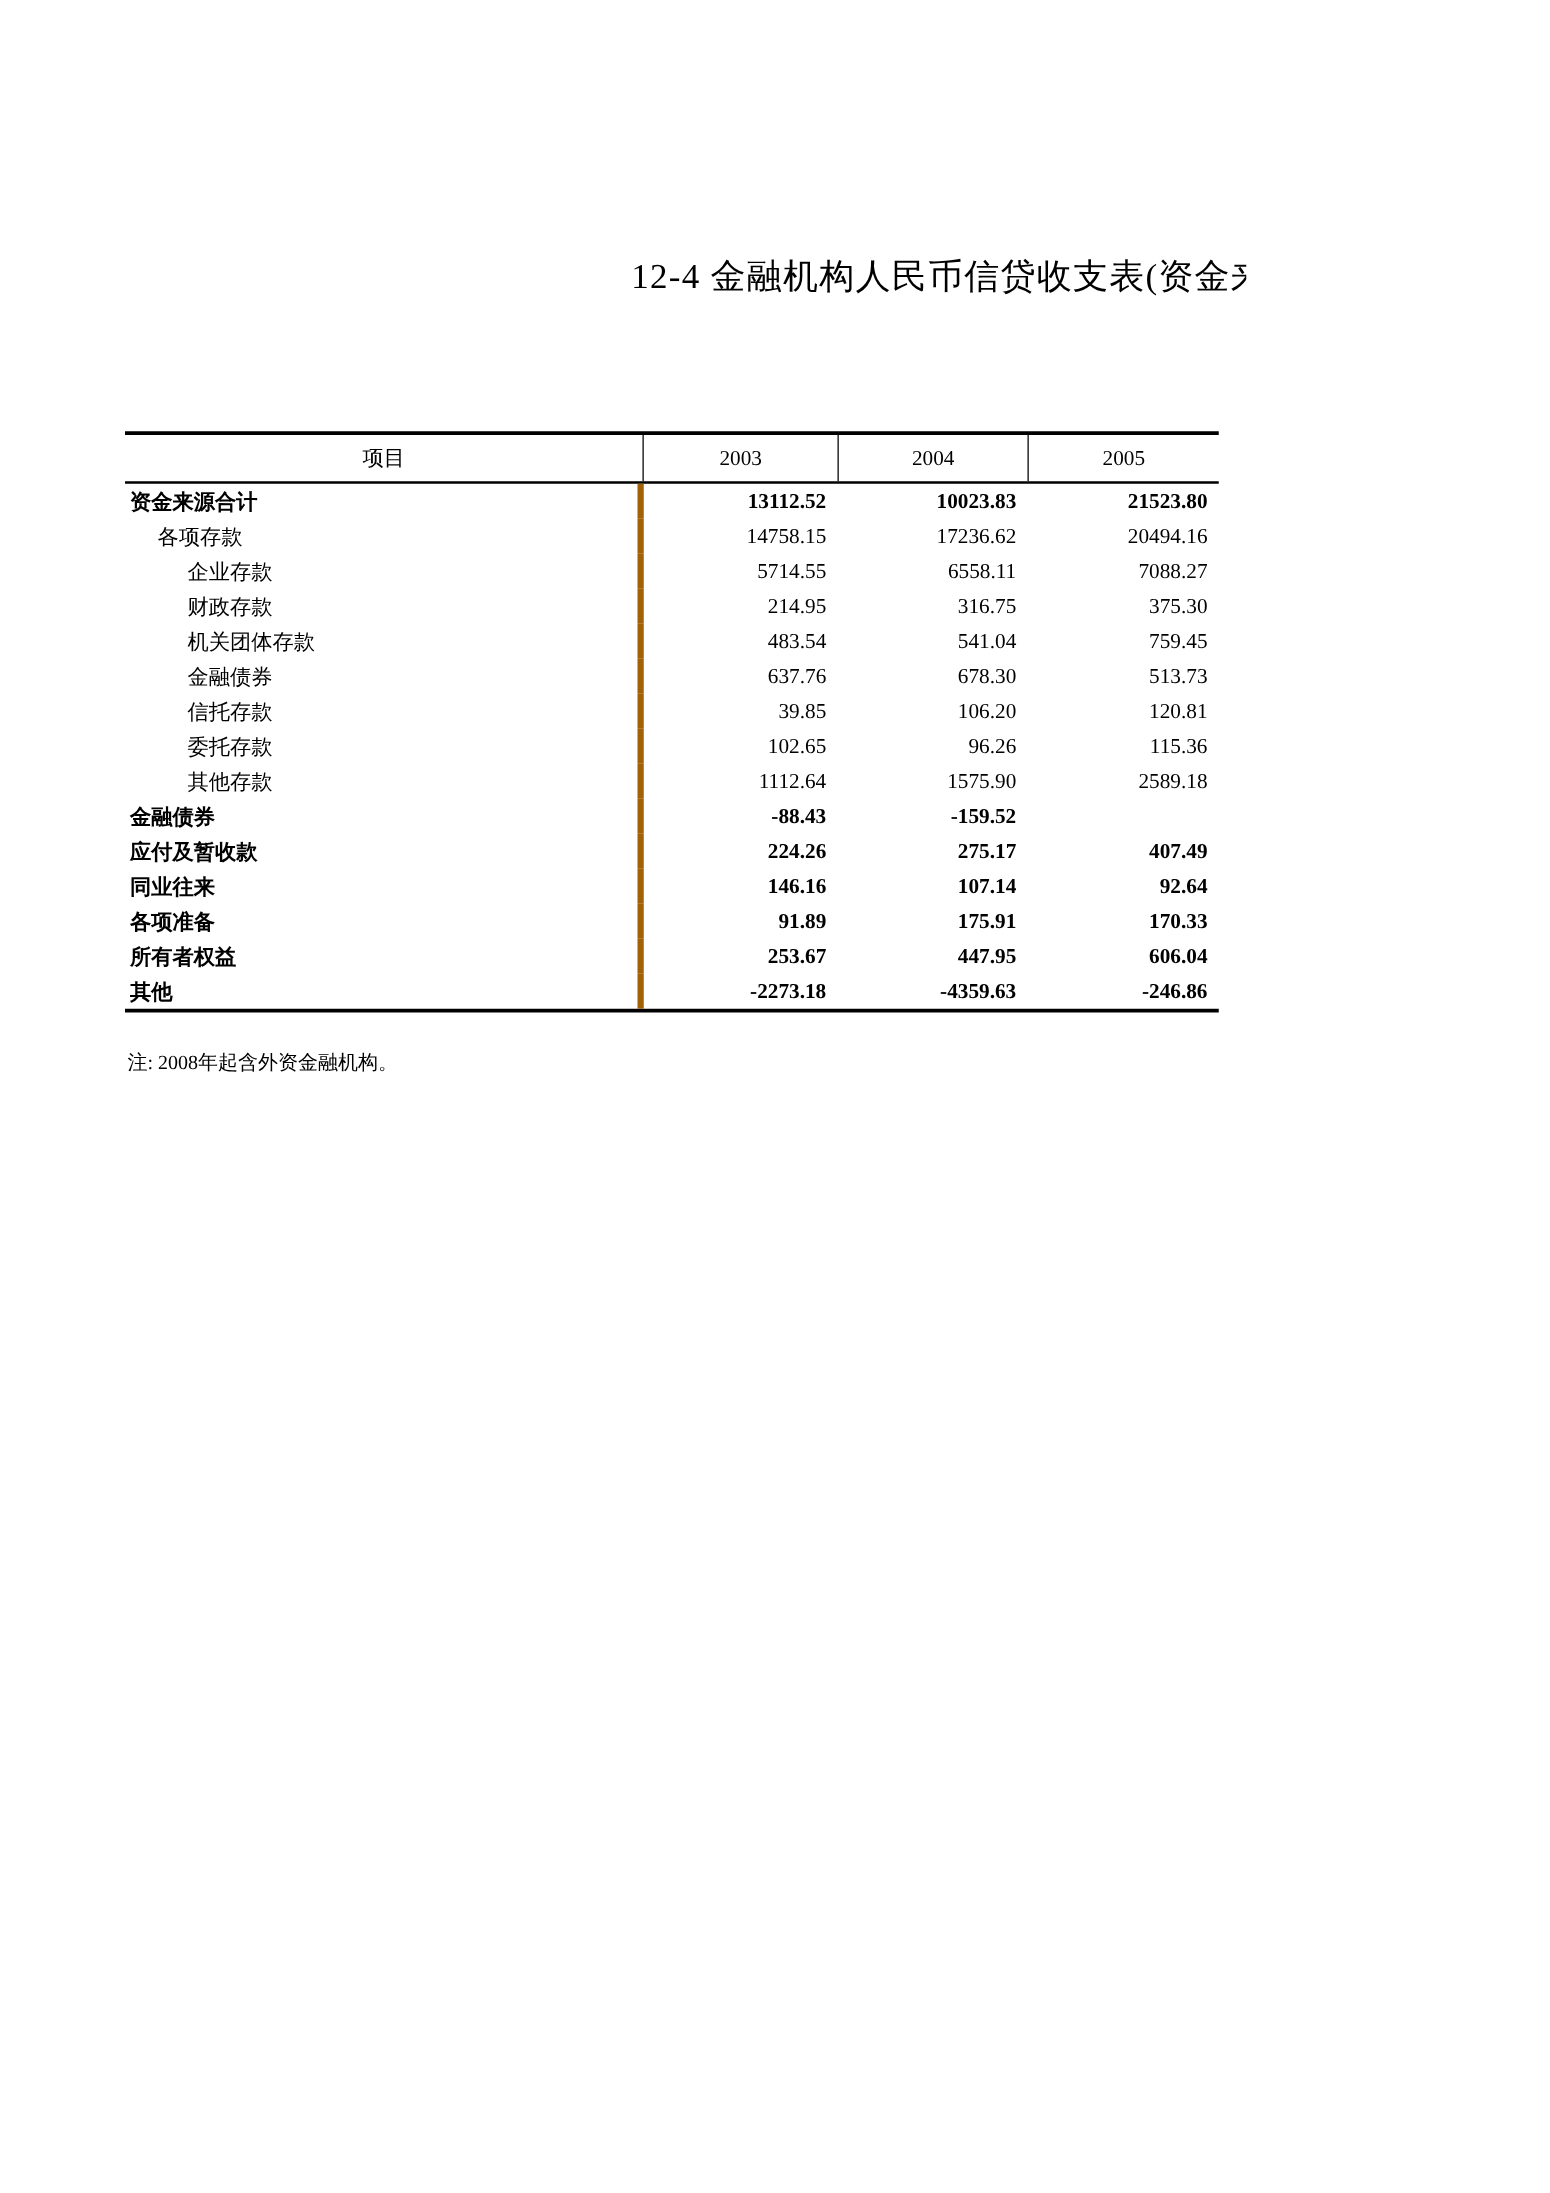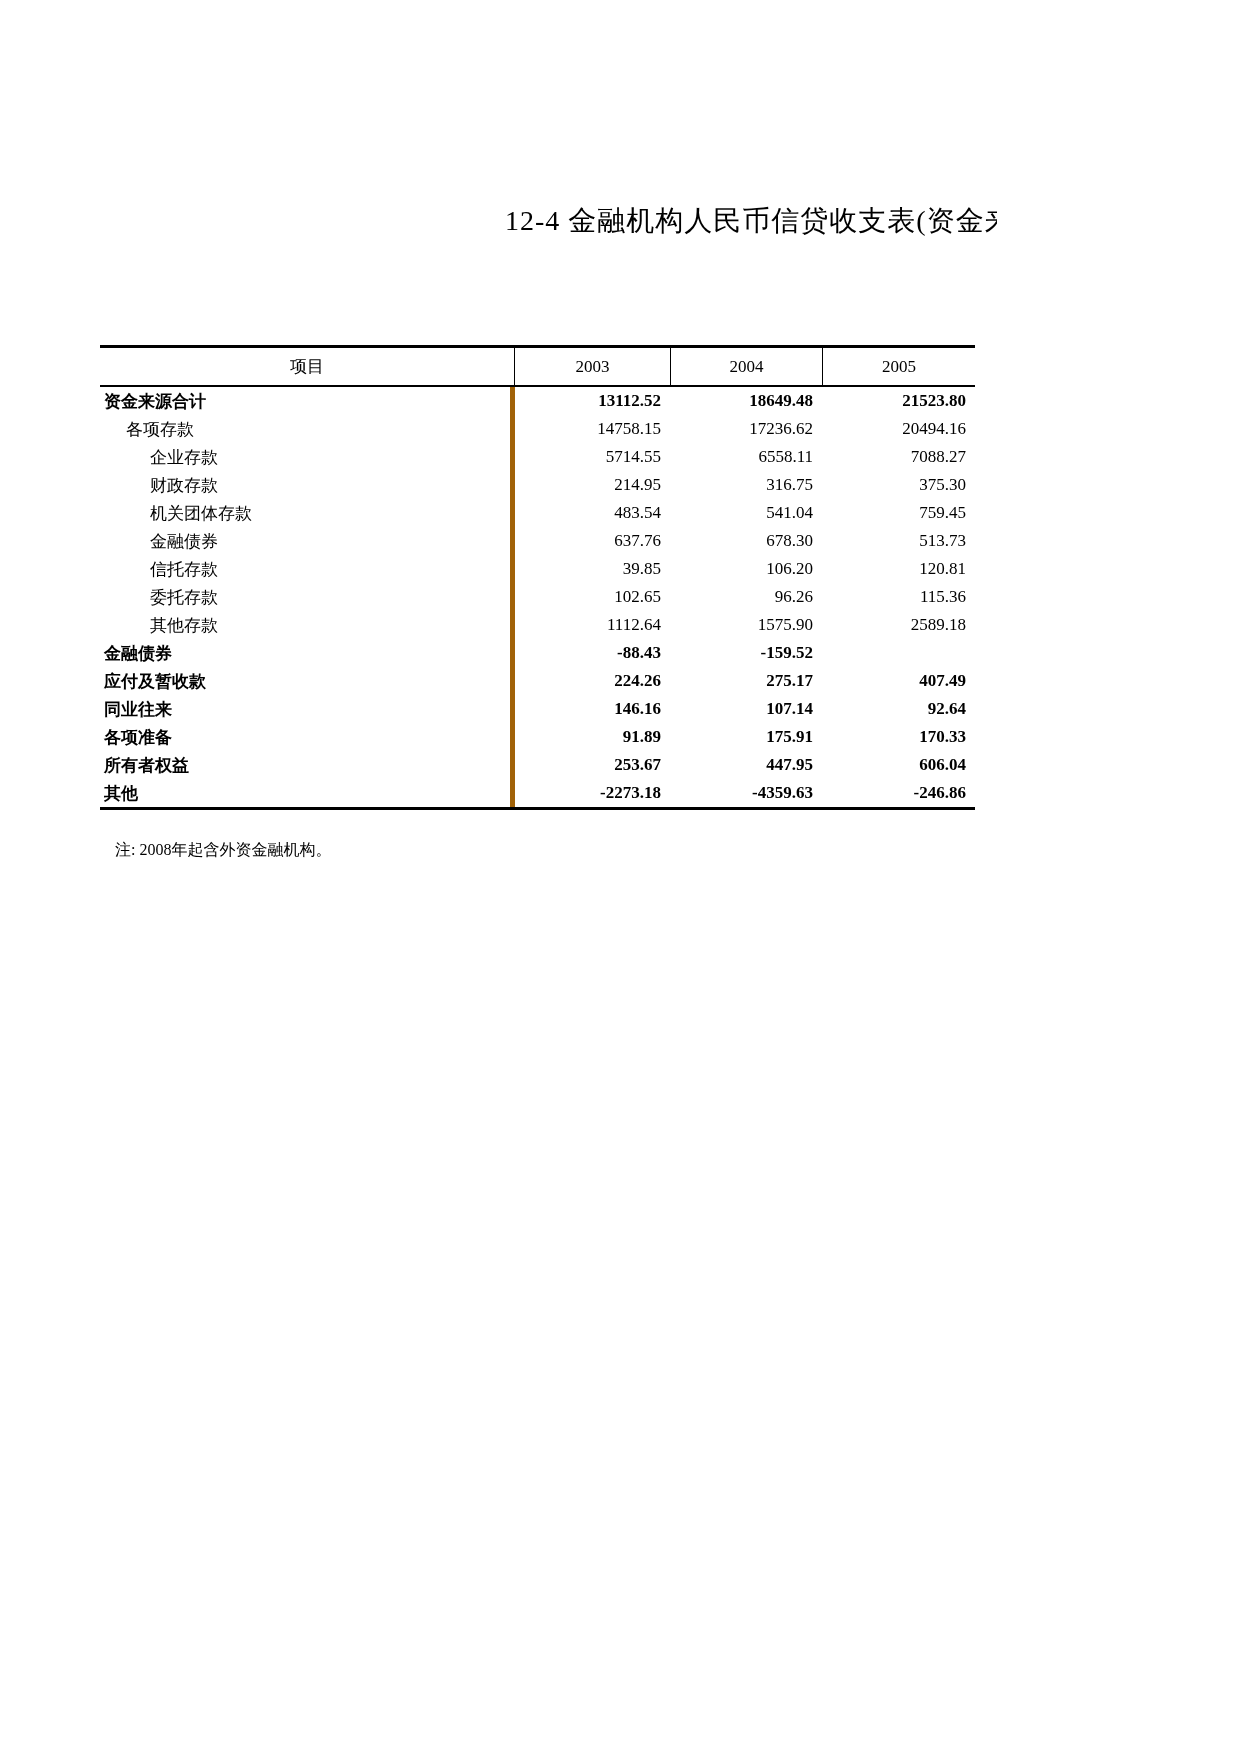--- a/index.html
+++ b/index.html
@@ -87,40 +87,39 @@
 
   .table-row.bold { font-weight: bold; }
 
   
   .footnote {
     position: absolute;
     top: 840px;
     left: 102px;
     font-size: 16px;
     white-space: nowrap;
-    margin-left: 13px;
   }
 </style>
 </head>
 <body>
 
 <div class="page-title">12-4 金融机构人民币信贷收支表(资金来源</div>
 
 <div class="stat-table">
   <div class="header-row">
     <div class="hcell stub">项目</div>
     <div class="hcell year-0">2003</div>
     <div class="hcell year-1">2004</div>
     <div class="hcell year-2">2005</div>
   </div>
   <div class="table-body">
       <div class="table-row bold">
     <div class="label-cell indent-0">资金来源合计</div>
     <div class="val v0">13112.52</div>
-    <div class="val v1">18649.48</div>
+    <div class="val v1">10023.83</div>
     <div class="val v2">21523.80</div>
   </div>
       <div class="table-row">
     <div class="label-cell indent-1">各项存款</div>
     <div class="val v0">14758.15</div>
     <div class="val v1">17236.62</div>
     <div class="val v2">20494.16</div>
   </div>
       <div class="table-row">
     <div class="label-cell indent-2">企业存款</div>

